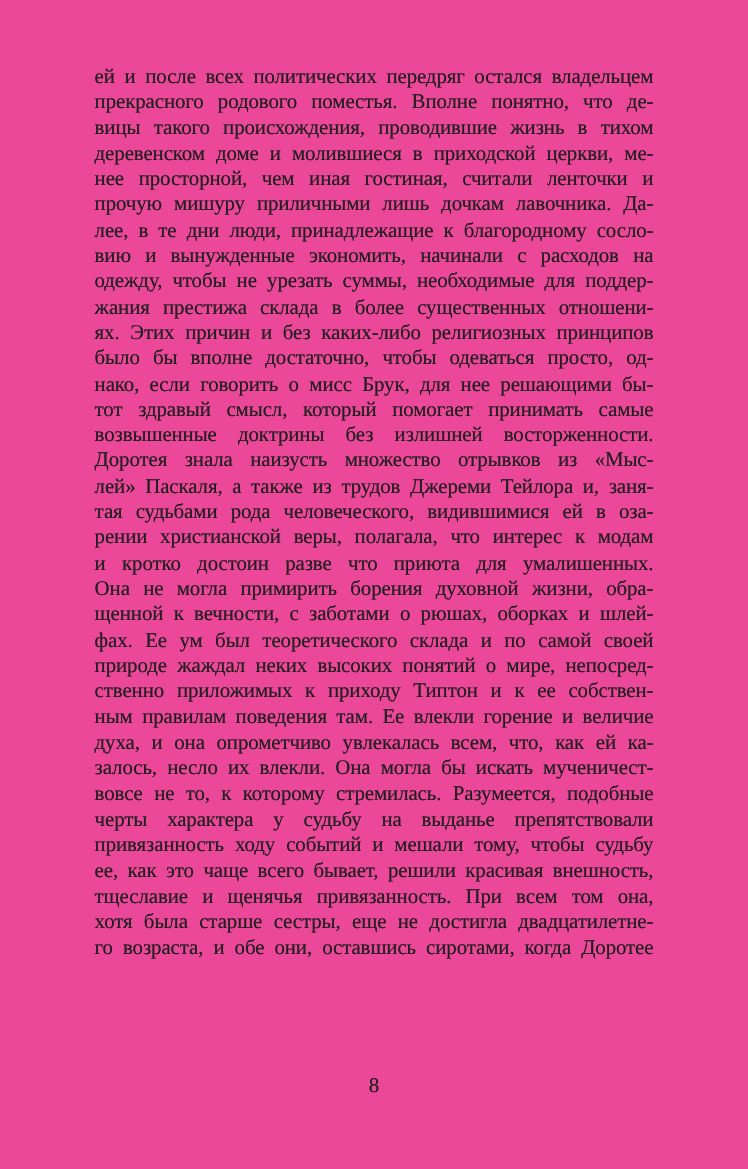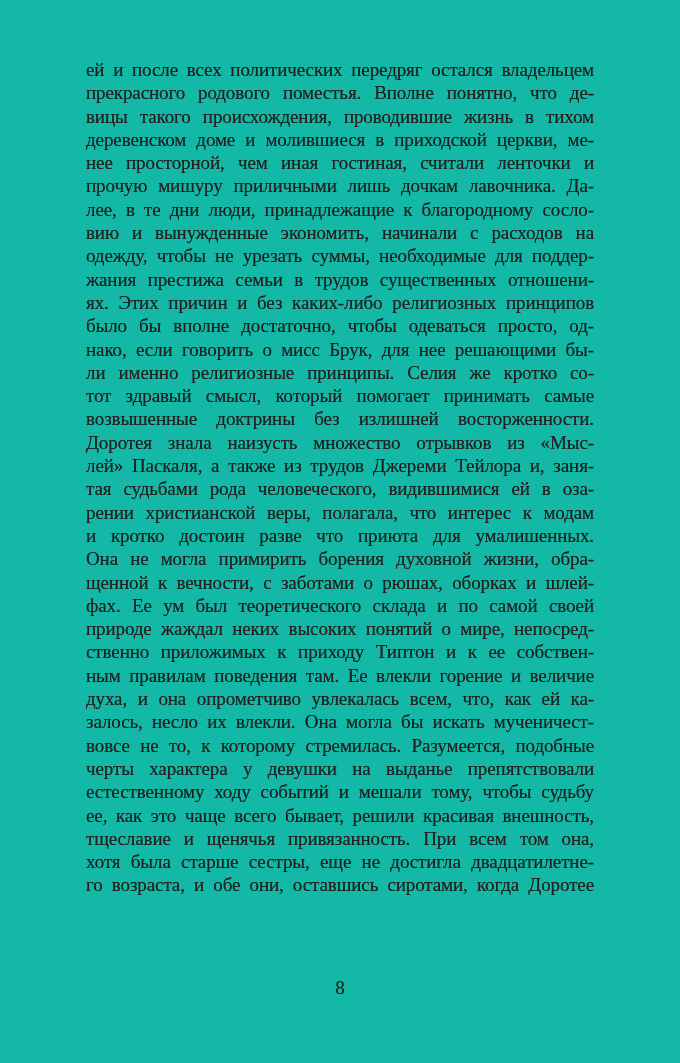--- a/index.html
+++ b/index.html
@@ -10,21 +10,21 @@
     width: 680px;
     height: 1063px;
     background: #fcfcfb;
     font-family: "Liberation Serif", "DejaVu Serif", serif;
     overflow: hidden;
   }
   .page {
     position: relative;
     width: 680px;
     height: 1063px;
-    background: #14b8a6;
+    background: #ec4899;
   }
   .text-block {
     position: absolute;
     left: 86px;
     top: 58px;
     width: 508px;
     color: #212121;
     font-size: 19px;
     line-height: 23.3px;
     letter-spacing: -0.1px;
@@ -56,42 +56,41 @@
   <div class="text-block">
     <div class="line">ей и после всех политических передряг остался владельцем</div>
     <div class="line">прекрасного родового поместья. Вполне понятно, что де-</div>
     <div class="line">вицы такого происхождения, проводившие жизнь в тихом</div>
     <div class="line">деревенском доме и молившиеся в приходской церкви, ме-</div>
     <div class="line">нее просторной, чем иная гостиная, считали ленточки и</div>
     <div class="line">прочую мишуру приличными лишь дочкам лавочника. Да-</div>
     <div class="line">лее, в те дни люди, принадлежащие к благородному сосло-</div>
     <div class="line">вию и вынужденные экономить, начинали с расходов на</div>
     <div class="line">одежду, чтобы не урезать суммы, необходимые для поддер-</div>
-    <div class="line">жания престижа семьи в трудов существенных отношени-</div>
+    <div class="line">жания престижа склада в более существенных отношени-</div>
     <div class="line">ях. Этих причин и без каких-либо религиозных принципов</div>
     <div class="line">было бы вполне достаточно, чтобы одеваться просто, од-</div>
     <div class="line">нако, если говорить о мисс Брук, для нее решающими бы-</div>
-    <div class="line">ли именно религиозные принципы. Селия же кротко со-</div>
     <div class="line">тот здравый смысл, который помогает принимать самые</div>
     <div class="line">возвышенные доктрины без излишней восторженности.</div>
     <div class="line">Доротея знала наизусть множество отрывков из «Мыс-</div>
     <div class="line">лей» Паскаля, а также из трудов Джереми Тейлора и, заня-</div>
     <div class="line">тая судьбами рода человеческого, видившимися ей в оза-</div>
     <div class="line">рении христианской веры, полагала, что интерес к модам</div>
     <div class="line">и кротко достоин разве что приюта для умалишенных.</div>
     <div class="line">Она не могла примирить борения духовной жизни, обра-</div>
     <div class="line">щенной к вечности, с заботами о рюшах, оборках и шлей-</div>
     <div class="line">фах. Ее ум был теоретического склада и по самой своей</div>
     <div class="line">природе жаждал неких высоких понятий о мире, непосред-</div>
     <div class="line">ственно приложимых к приходу Типтон и к ее собствен-</div>
     <div class="line">ным правилам поведения там. Ее влекли горение и величие</div>
     <div class="line">духа, и она опрометчиво увлекалась всем, что, как ей ка-</div>
     <div class="line">залось, несло их влекли. Она могла бы искать мученичест-</div>
     <div class="line">вовсе не то, к которому стремилась. Разумеется, подобные</div>
-    <div class="line">черты характера у девушки на выданье препятствовали</div>
-    <div class="line">естественному ходу событий и мешали тому, чтобы судьбу</div>
+    <div class="line">черты характера у судьбу на выданье препятствовали</div>
+    <div class="line">привязанность ходу событий и мешали тому, чтобы судьбу</div>
     <div class="line">ее, как это чаще всего бывает, решили красивая внешность,</div>
     <div class="line">тщеславие и щенячья привязанность. При всем том она,</div>
     <div class="line">хотя была старше сестры, еще не достигла двадцатилетне-</div>
     <div class="line">го возраста, и обе они, оставшись сиротами, когда Доротее</div>
   </div>
   <div class="page-number">8</div>
 </div>
 
 </body></html>

